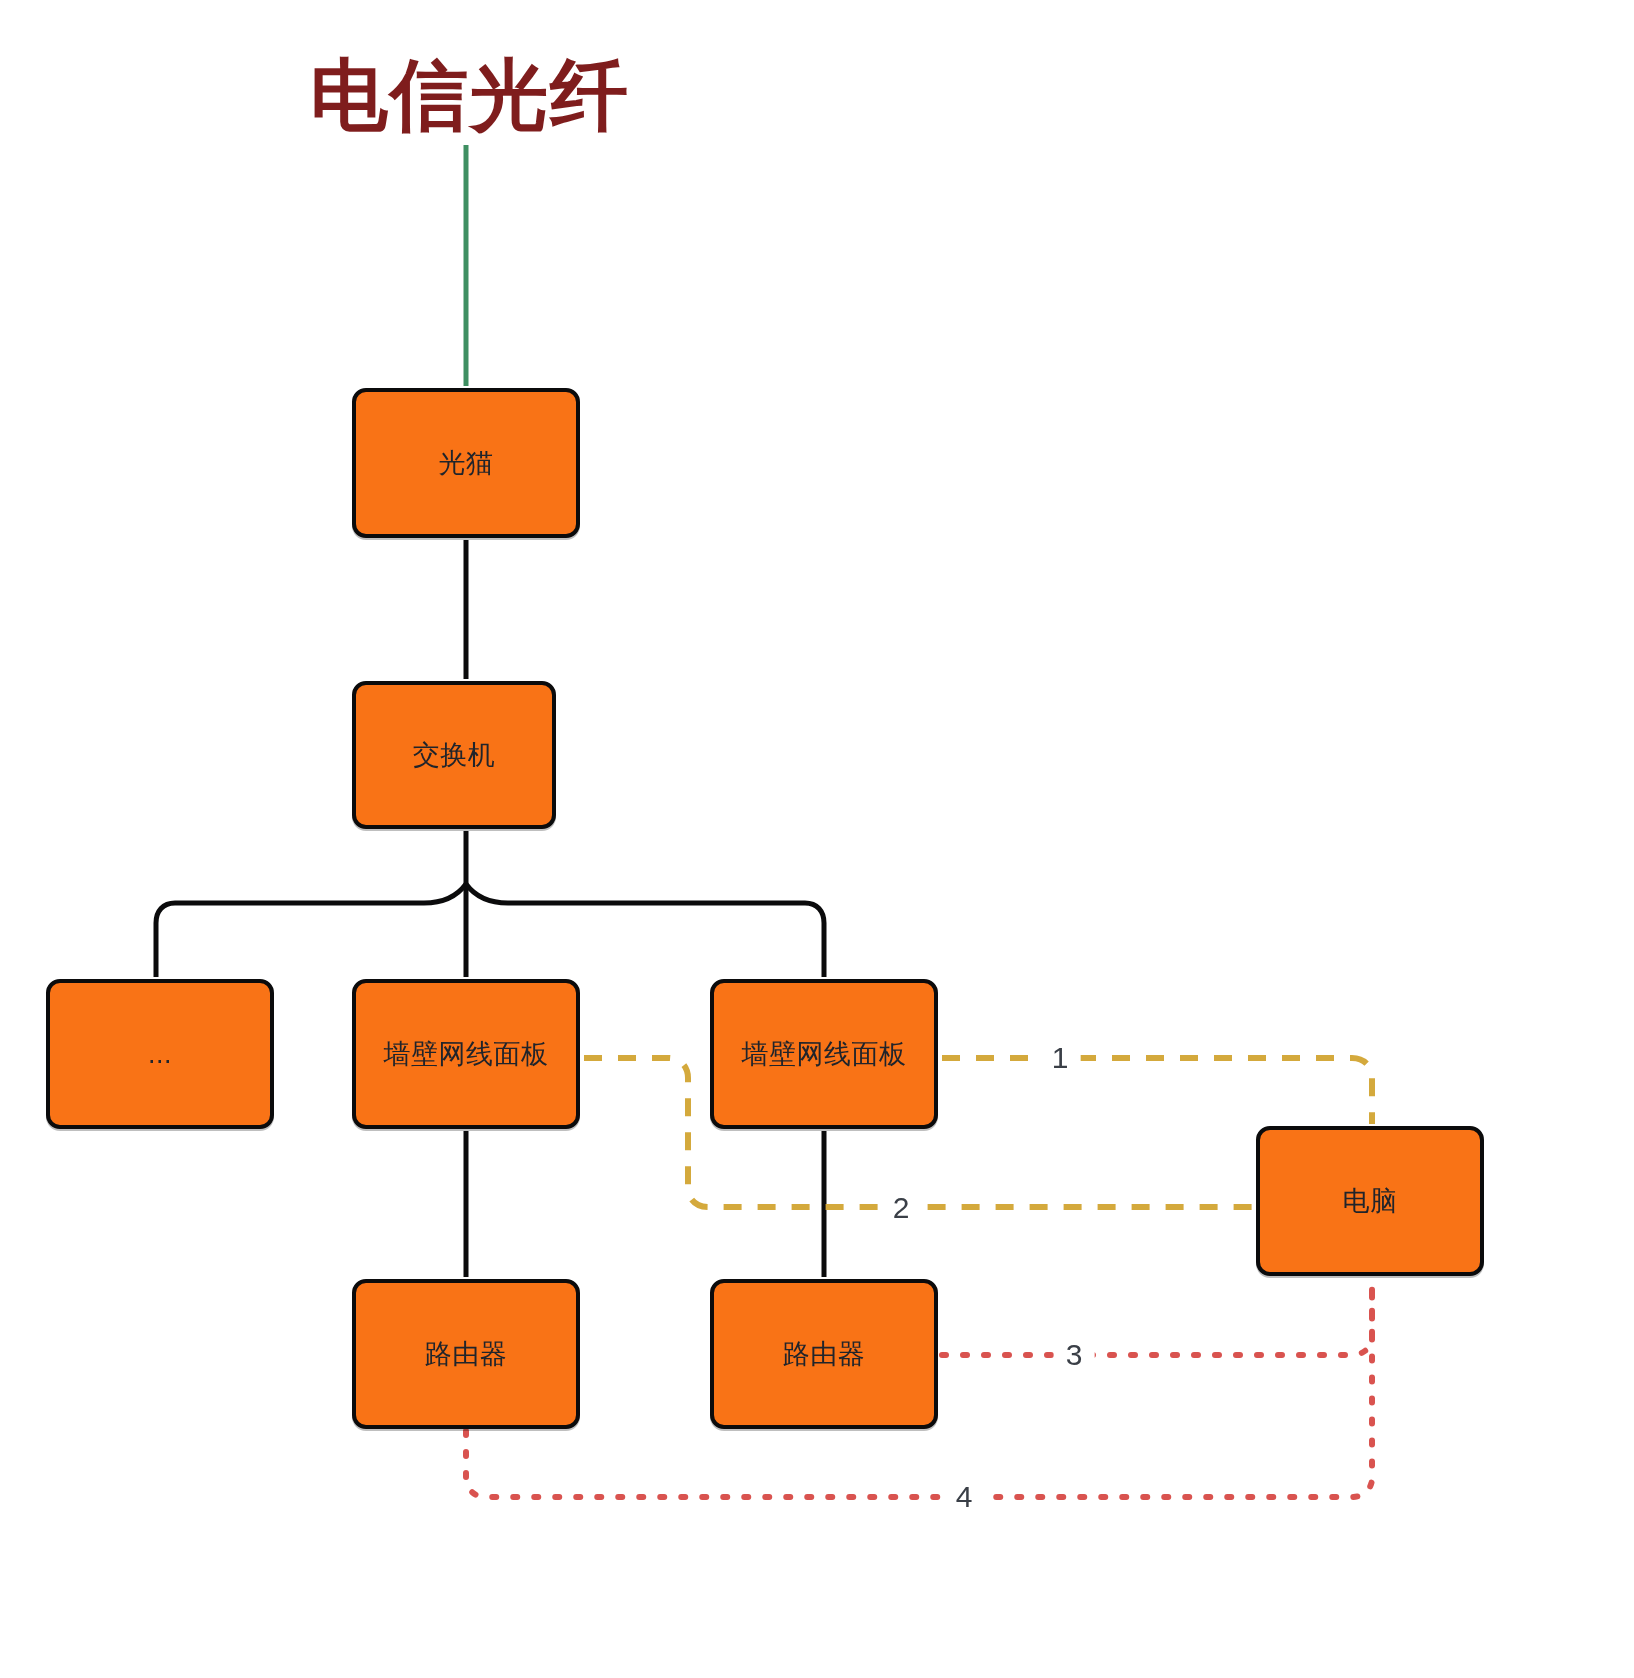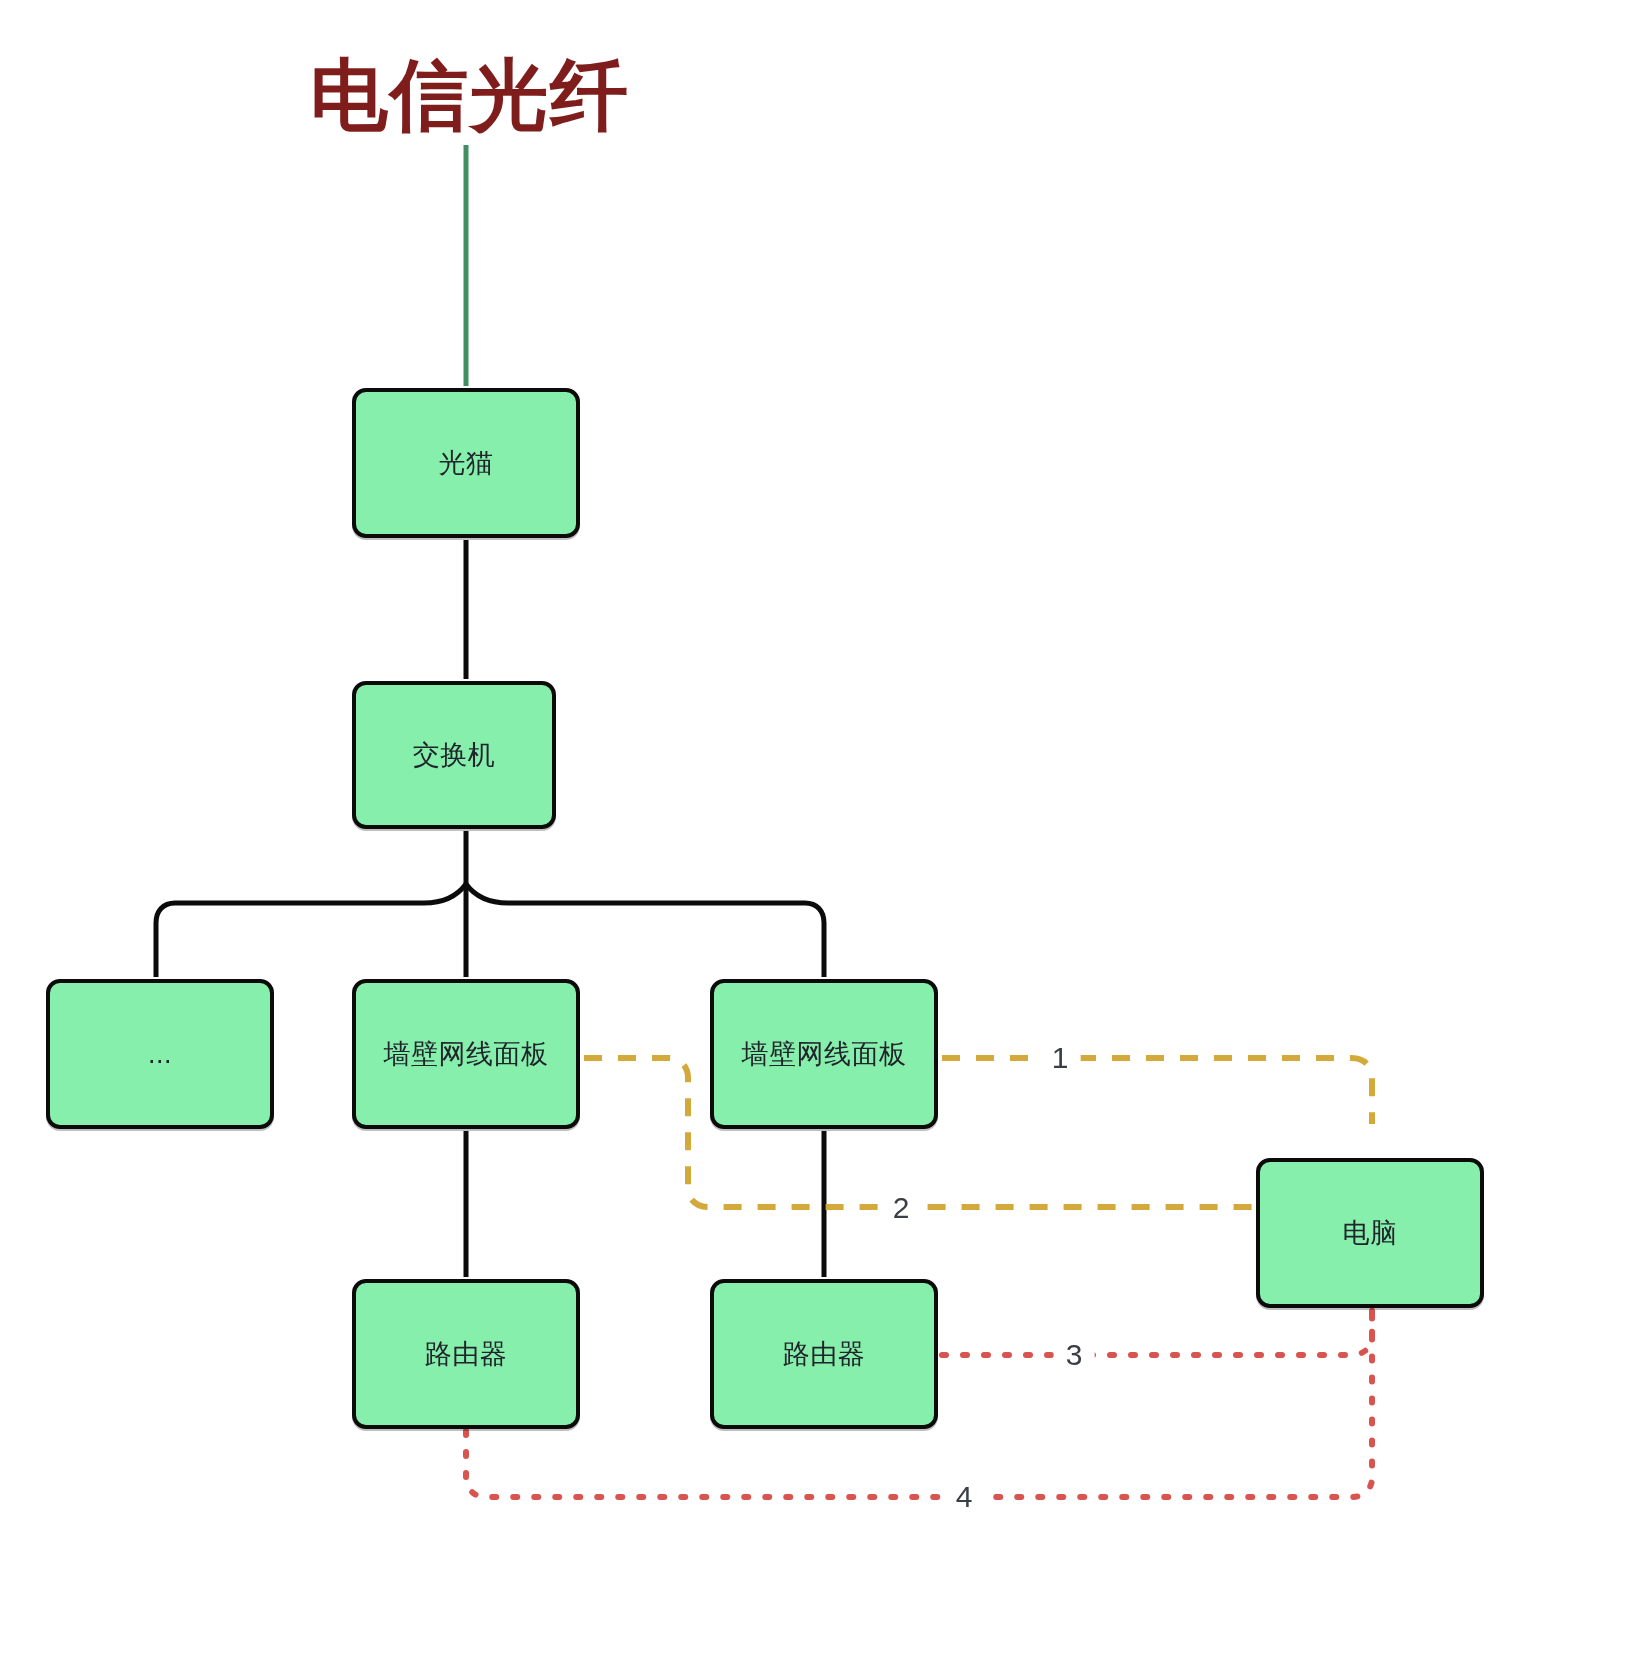--- a/index.html
+++ b/index.html
@@ -20,21 +20,21 @@
   #edges {
     position: absolute;
     left: 0;
     top: 0;
     width: 1634px;
     height: 1678px;
   }
   .node {
     position: absolute;
     box-sizing: border-box;
-    background: #86efac;
+    background: #f97316;
     border: 4px solid #0b0b0c;
     border-radius: 14px;
     display: flex;
     align-items: center;
     justify-content: center;
     color: #20242b;
     font-size: 27px;
     letter-spacing: 0.5px;
     font-family: "Liberation Sans", "DejaVu Sans", sans-serif;
     box-shadow: 0 2px 0 rgba(0,0,0,0.25);
@@ -119,21 +119,21 @@
   </div>
 
   <div class="node" style="left:352px; top:1279px; width:228px; height:150px;">
     <span class="node-label">路由器</span>
   </div>
 
   <div class="node" style="left:710px; top:1279px; width:228px; height:150px;">
     <span class="node-label">路由器</span>
   </div>
 
-  <div class="node" style="left:1256px; top:1126px; width:228px; height:150px;margin-top:32px;">
+  <div class="node" style="left:1256px; top:1126px; width:228px; height:150px;">
     <span class="node-label">电脑</span>
   </div>
 
   <div class="edge-label" style="left:1060px; top:1058px;">1</div>
   <div class="edge-label" style="left:901px; top:1208px;">2</div>
   <div class="edge-label" style="left:1074px; top:1355px;">3</div>
   <div class="edge-label" style="left:964px; top:1497px;">4</div>
 
 </div>
 

